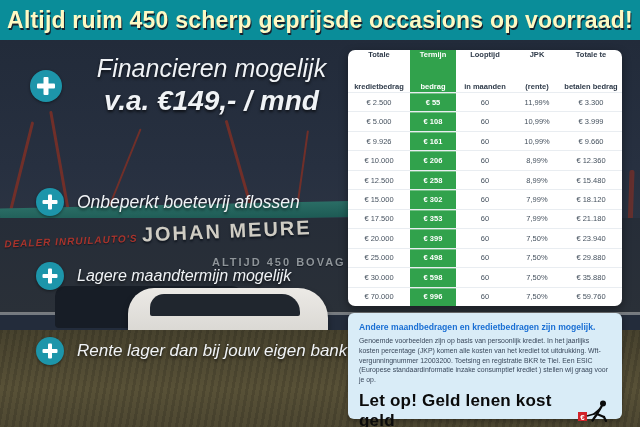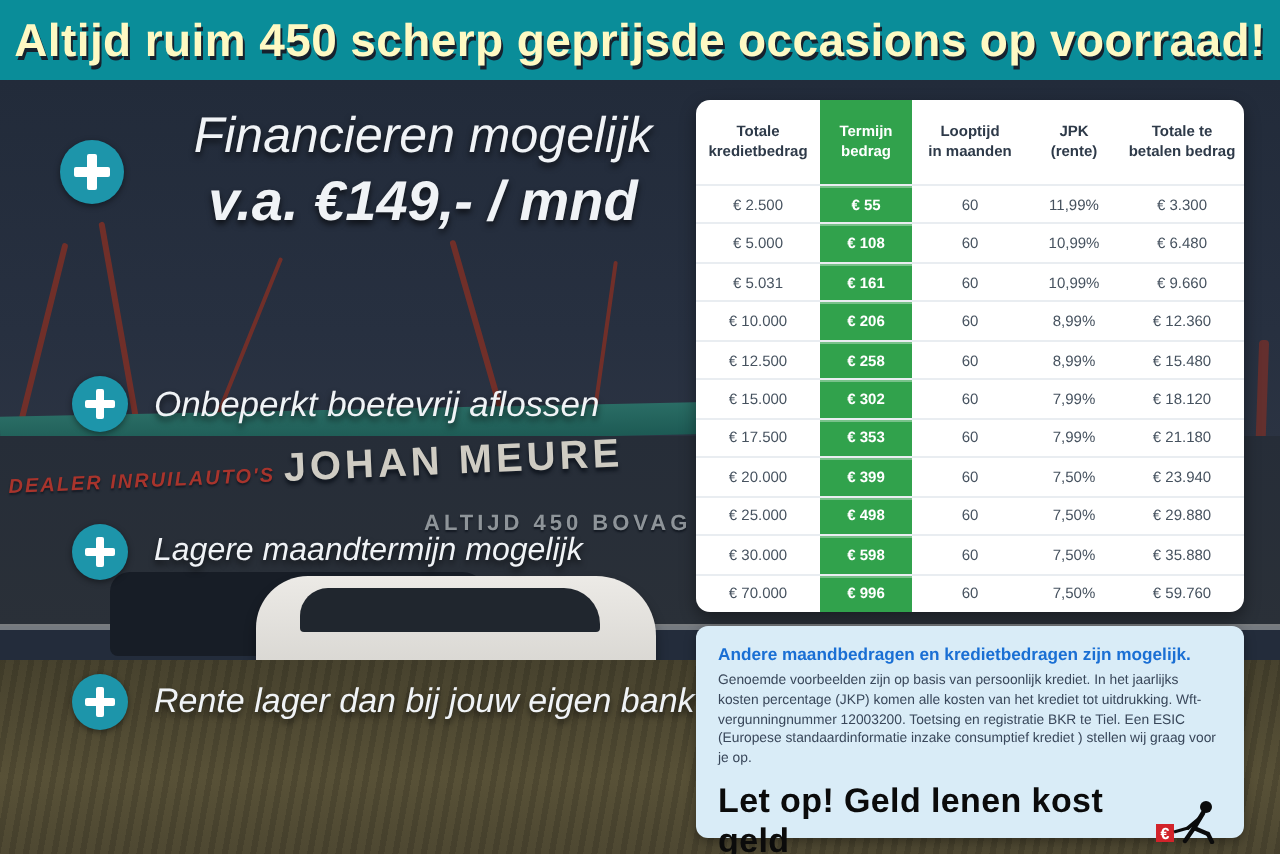--- a/index.html
+++ b/index.html
@@ -70,21 +70,21 @@
   .usp-line2{font-size:28px;font-weight:700;margin-top:2px;}
   .usp-2{left:36px;top:188px;} .usp-2 .usp-text{font-size:17.5px;}
   .usp-3{left:36px;top:262px;} .usp-3 .usp-text{font-size:16px;}
   .usp-4{left:36px;top:337px;} .usp-4 .usp-text{font-size:17px;}
   
   .table-card{position:absolute;left:348px;top:50px;width:274px;height:256px;z-index:3;
     background:#fff;border-radius:7px;box-shadow:0 3px 8px rgba(0,0,0,.4);
     overflow:hidden;display:flex;flex-direction:column;}
   .thead,.tr{display:grid;grid-template-columns:62px 46px 58px 46px 1fr;}
   .thead{height:42px;}
-  .th{display:flex;flex-direction:column;align-items:center;justify-content:center;
+  .th{display:flex;flex-direction:column;align-items:center;justify-content:space-between;
     font-size:7.5px;font-weight:700;color:#2e3a49;line-height:1.35;text-align:center;}
   .tbody{flex:1;display:flex;flex-direction:column;}
   .tr{flex:1;border-top:1px solid #e9edf1;}
   .td{display:flex;align-items:center;justify-content:center;
     font-size:7.5px;color:#46525f;}
   .hl{background:var(--green);color:#fff !important;}
   .td.hl{box-shadow:inset 0 1px 0 rgba(255,255,255,.35);font-weight:700;}
   
   .blue-card{position:absolute;left:348px;top:313px;width:274px;height:106px;z-index:3;
     background:var(--bluebg);border-radius:6px;box-shadow:0 2px 6px rgba(0,0,0,.35);
@@ -178,24 +178,24 @@
           <div class="td hl">€ 55</div>
           <div class="td">60</div>
           <div class="td">11,99%</div>
           <div class="td">€ 3.300</div>
         </div>
         <div class="tr">
           <div class="td">€ 5.000</div>
           <div class="td hl">€ 108</div>
           <div class="td">60</div>
           <div class="td">10,99%</div>
-          <div class="td">€ 6.480</div>
-        </div>
-        <div class="tr">
-          <div class="td">€ 5.031</div>
+          <div class="td">€ 3.999</div>
+        </div>
+        <div class="tr">
+          <div class="td">€ 9.926</div>
           <div class="td hl">€ 161</div>
           <div class="td">60</div>
           <div class="td">10,99%</div>
           <div class="td">€ 9.660</div>
         </div>
         <div class="tr">
           <div class="td">€ 10.000</div>
           <div class="td hl">€ 206</div>
           <div class="td">60</div>
           <div class="td">8,99%</div>

